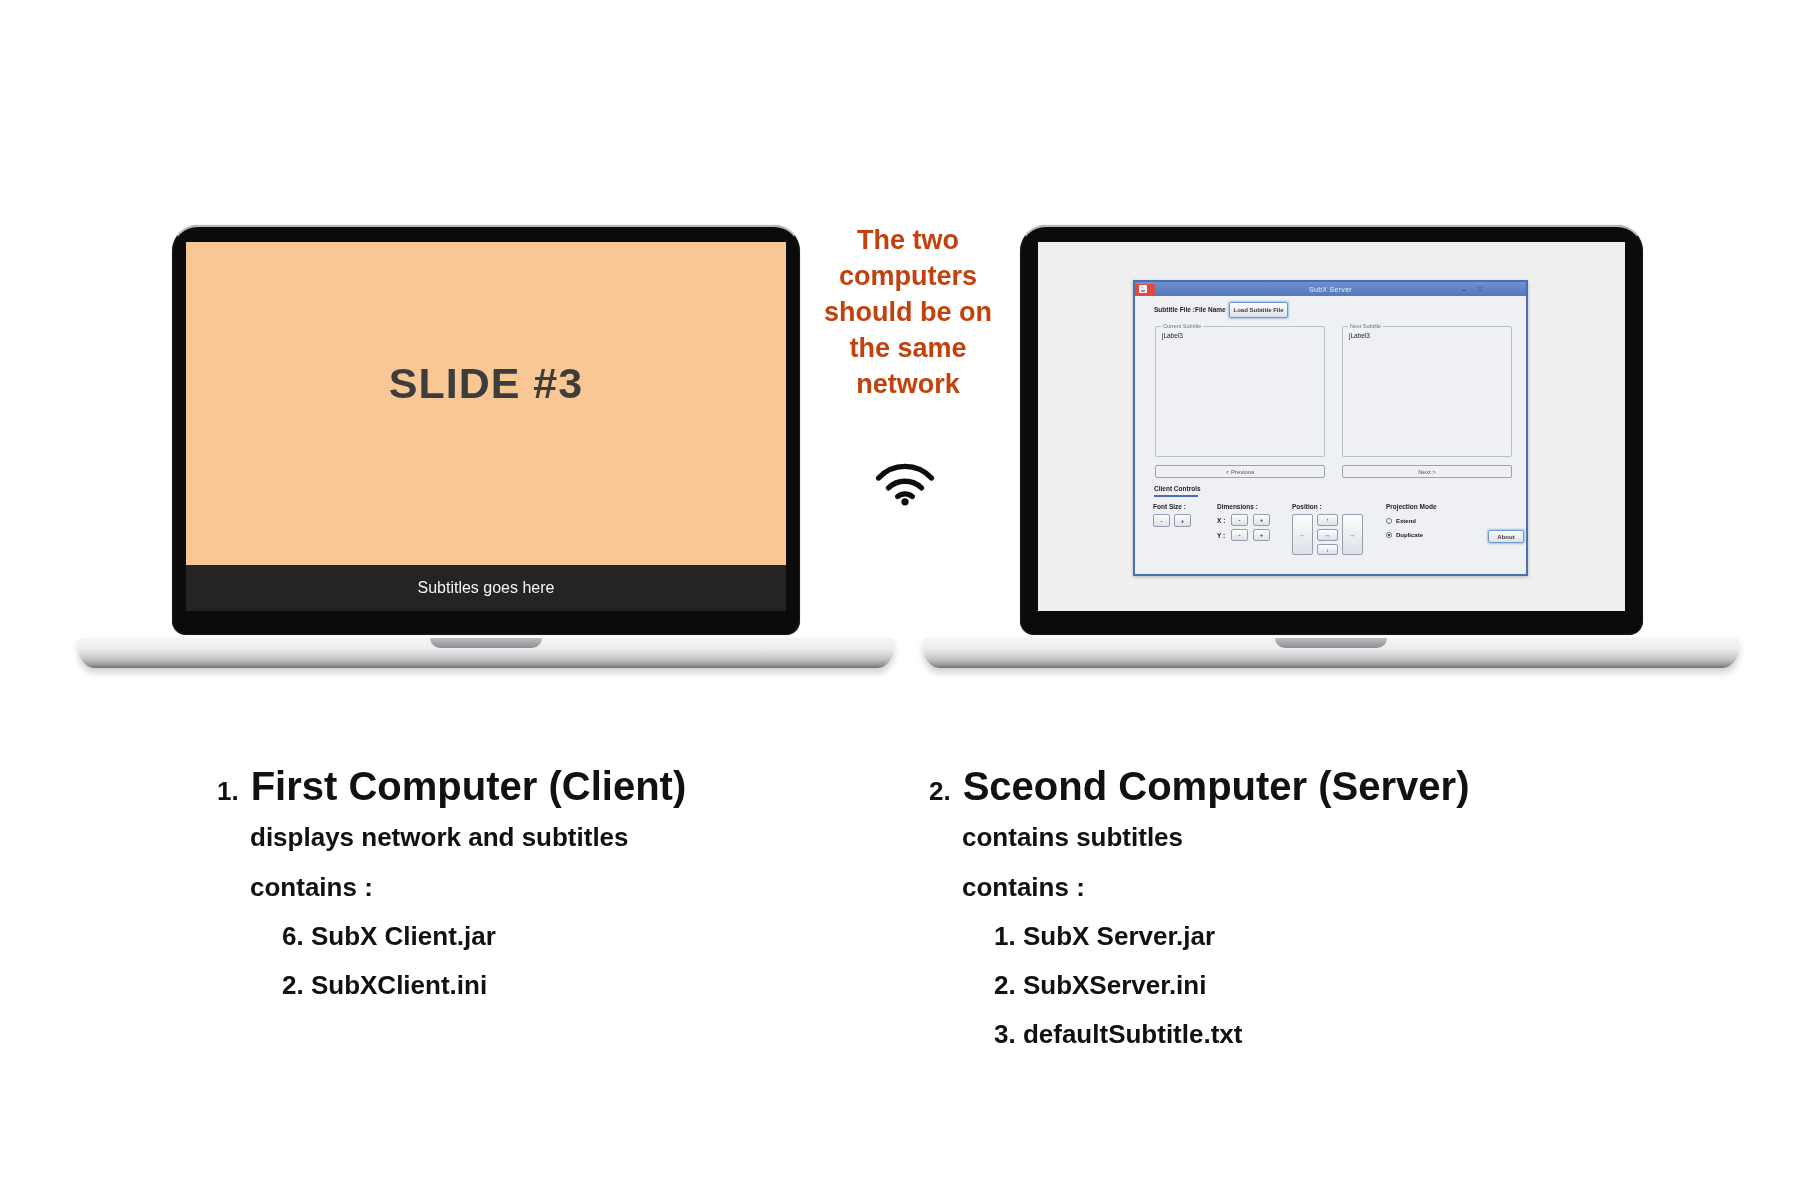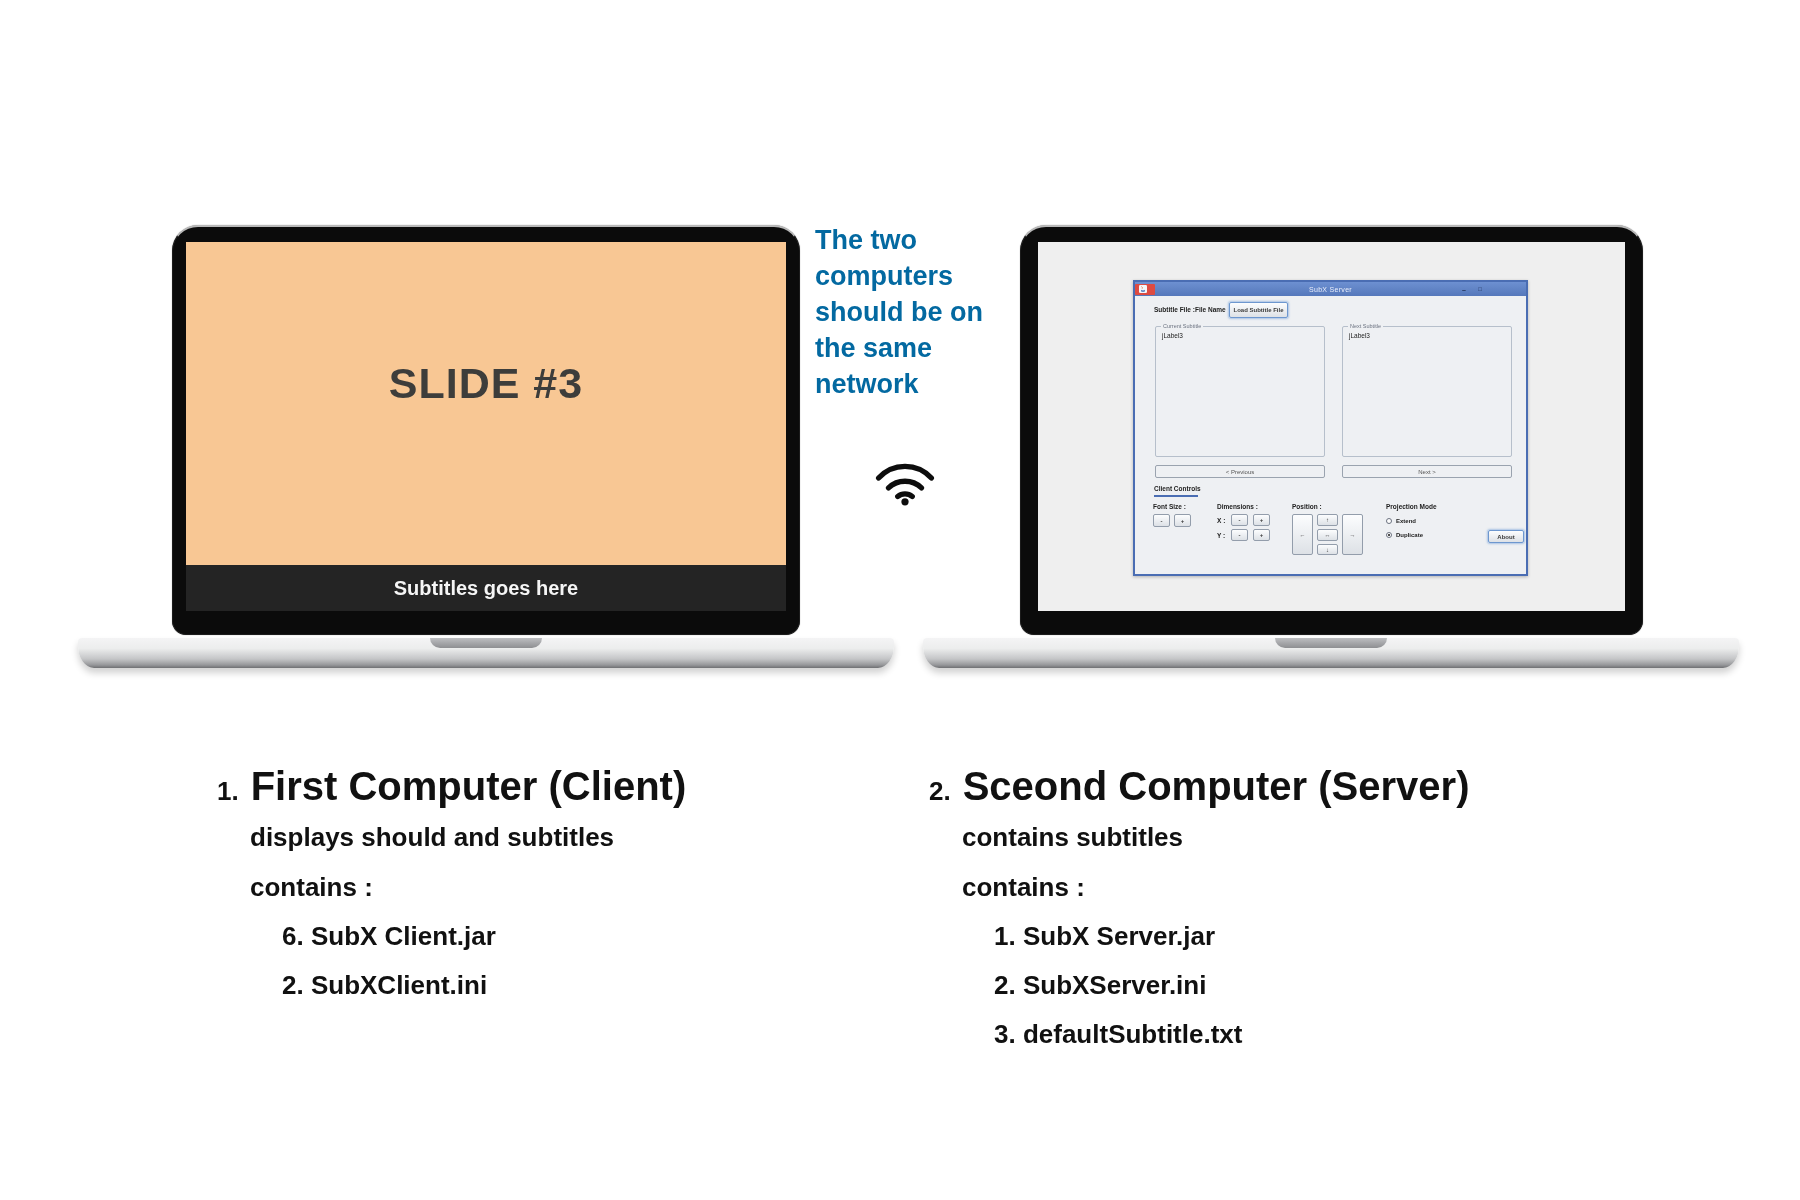--- a/index.html
+++ b/index.html
@@ -31,29 +31,29 @@
   
   .slide-area { position:absolute; inset:0; display:flex; flex-direction:column; }
   .slide-main {
     flex:1; background:#f8c794; display:flex; align-items:center; justify-content:center;
     padding-bottom:40px;
   }
   .slide-title { font-size:43px; font-weight:700; color:#3d3d3b; letter-spacing:1px; }
   .subtitle-bar {
     height:46px; background:#242424; display:flex; align-items:center; justify-content:center;
   }
-  .subtitle-text { color:#f5f5f5; font-size:20px; font-weight:700; }
+  .subtitle-text { color:#f5f5f5; font-size:16px; font-weight:400; }
 
   
   .server-screen-bg { background:#efefef; }
 
   
   .network-note {
     position:absolute; left:815px; top:222px; width:186px;
-    text-align:left; font-size:27px; line-height:36px; font-weight:700; color:#0369a1;
+    text-align:center; font-size:27px; line-height:36px; font-weight:700; color:#c2410c;
   }
   .wifi { position:absolute; left:872px; top:450px; width:66px; height:56px; }
 
   
   .swing-window {
     position:absolute; left:1133px; top:280px; width:395px; height:296px;
     background:#eef0f3; border:2px solid #4a6db3; box-shadow:0 1px 3px rgba(0,0,0,.25);
   }
   .titlebar {
     position:absolute; left:0; top:0; right:0; height:14px;
@@ -220,21 +220,21 @@
       <span class="radio-label">Duplicate</span>
     </div>
 
     <div class="wbtn wbtn-focus" style="left:353px; top:248px; width:36px; height:13px;">About</div>
   </div>
 
   <div class="note-heading" style="left:217px; top:764px;">
     <span class="note-num">1.</span>
     <span class="note-title">First Computer (Client)</span>
   </div>
-  <div class="note-line" style="left:250px; top:822px;">displays should and subtitles</div>
+  <div class="note-line" style="left:250px; top:822px;">displays network and subtitles</div>
   <div class="note-line" style="left:250px; top:872px;">contains :</div>
   <div class="note-item" style="left:282px; top:921px;">6. SubX Client.jar</div>
   <div class="note-item" style="left:282px; top:970px;">2. SubXClient.ini</div>
 
   <div class="note-heading" style="left:929px; top:764px;">
     <span class="note-num">2.</span>
     <span class="note-title">Sceond Computer (Server)</span>
   </div>
   <div class="note-line" style="left:962px; top:822px;">contains subtitles</div>
   <div class="note-line" style="left:962px; top:872px;">contains :</div>

